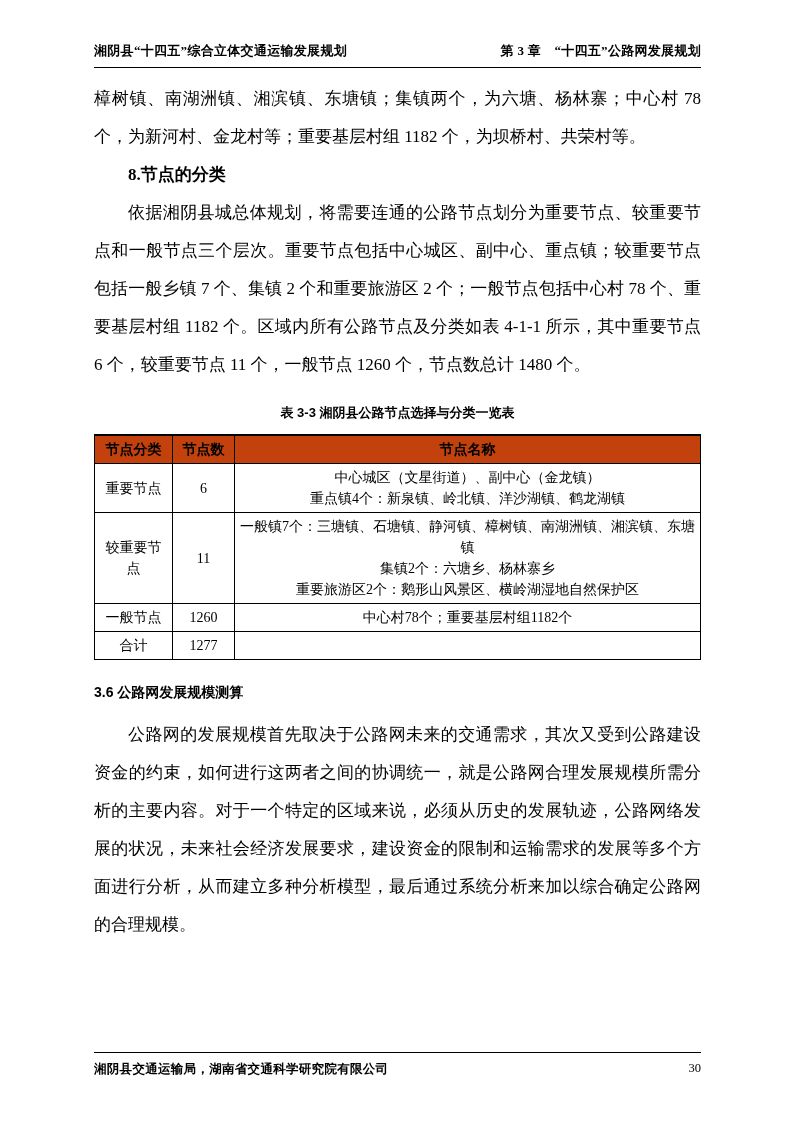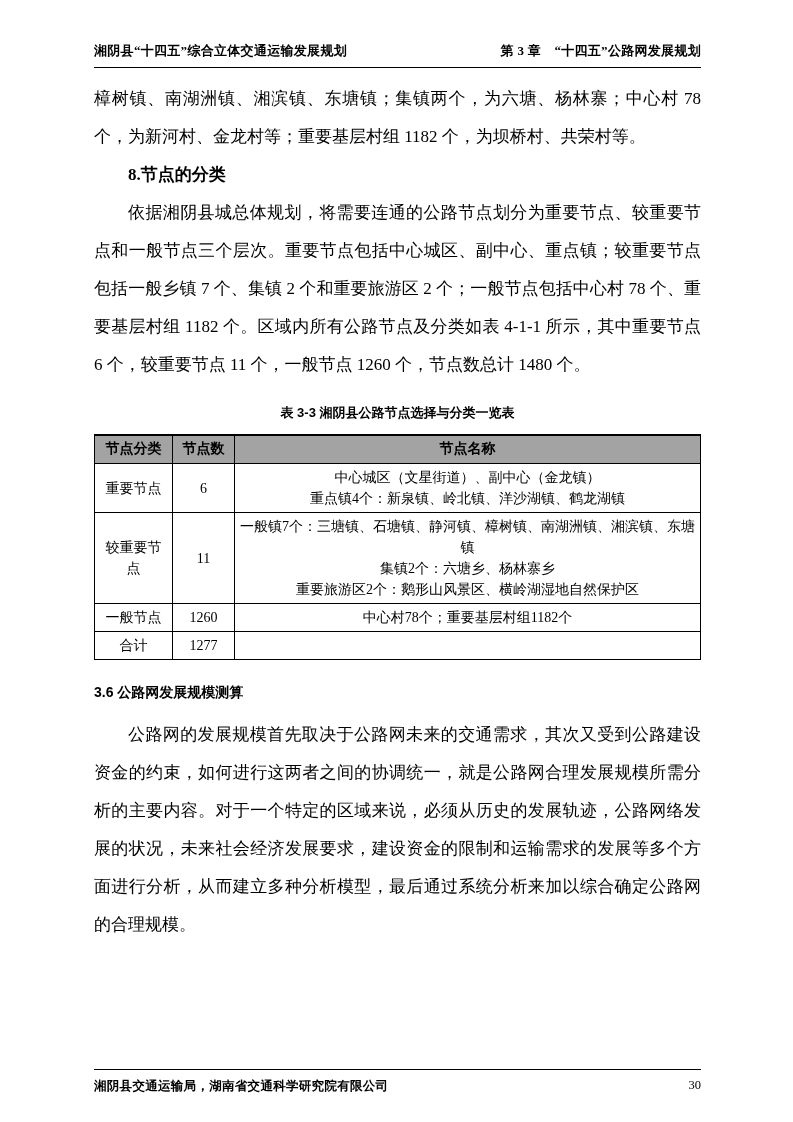--- a/index.html
+++ b/index.html
@@ -63,43 +63,43 @@
   }
   table.node-table th, table.node-table td {
     border: 1px solid #000;
     font-size: 14px;
     line-height: 21px;
     text-align: center;
     vertical-align: middle;
     padding: 3px 4px;
   }
   table.node-table th {
-    background: #a3a3a3;
-    font-family: Liberation Mono, monospace;
+    background: #c2410c;
+    font-family: Liberation Sans, sans-serif;
     font-weight: bold;
     height: 27px;
   }
   table.node-table col.c-cat   { width: 78px; }
   table.node-table col.c-count { width: 62px; }
   td.cell-category { font-size: 14px; }
   td.cell-names { white-space: pre-line; margin-left: 28px; }
   tr.row-total td { height: 27px; }
   tr.row-general td { height: 27px; }
   
   .section-heading {
     font-family: "Liberation Sans", "DejaVu Sans", sans-serif;
     font-size: 14px;
     font-weight: bold;
     margin: 24px 0 14px 0;
   }
   
   .footer {
     position: absolute;
     left: 94px; right: 92px;
-    bottom: 27px;
+    bottom: 44px;
     border-top: 1px solid #000;
     padding-top: 8px;
     display: flex;
     justify-content: space-between;
     align-items: flex-start;
     font-size: 12.5px;
   }
   .footer .org { font-weight: bold; letter-spacing: 0.3px; }
   .footer .page-num { font-weight: normal; }
 </style>

